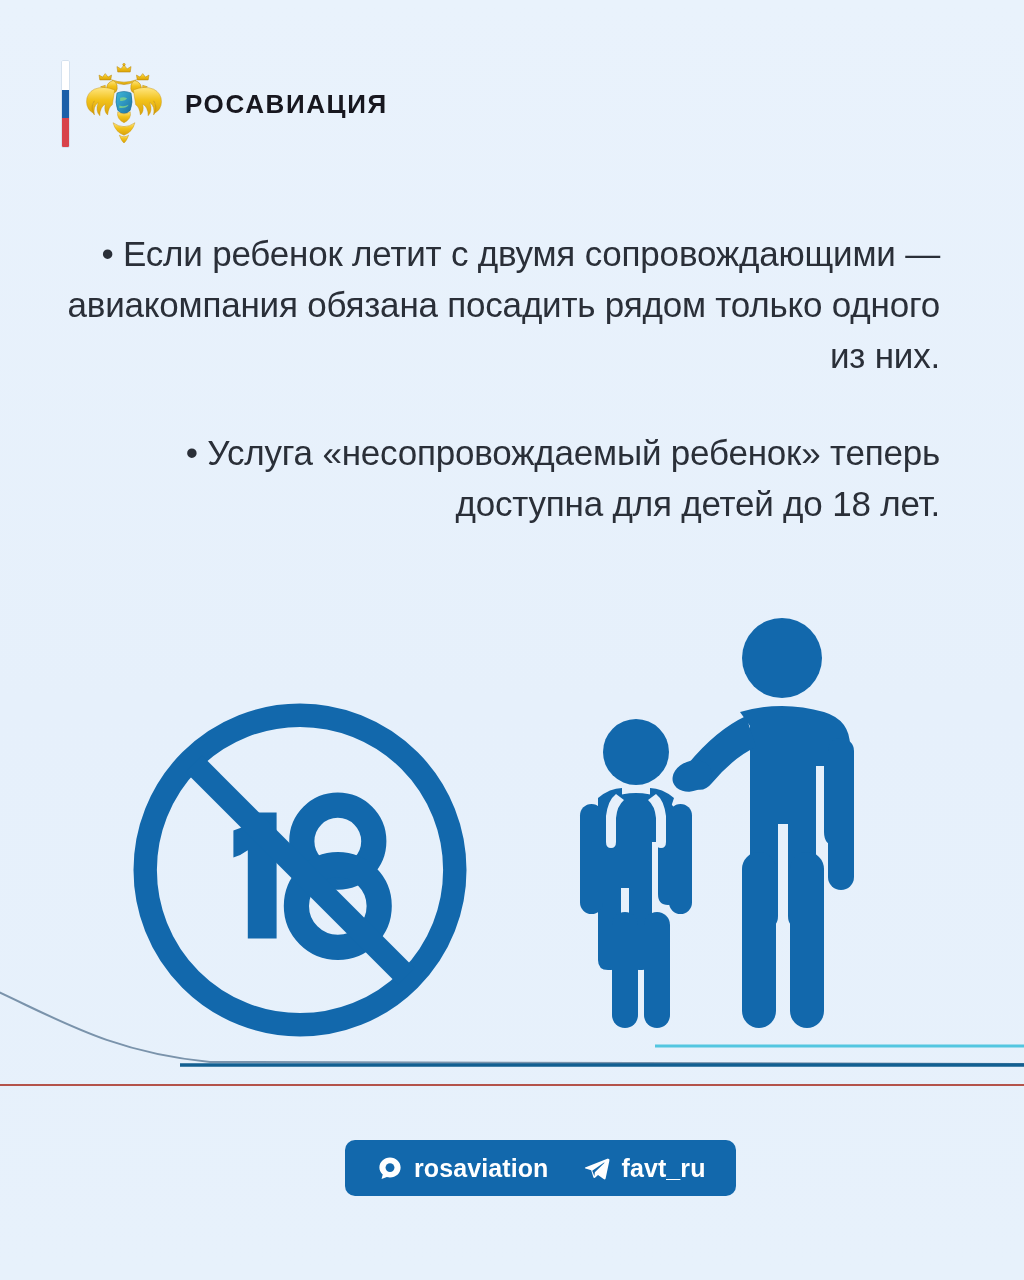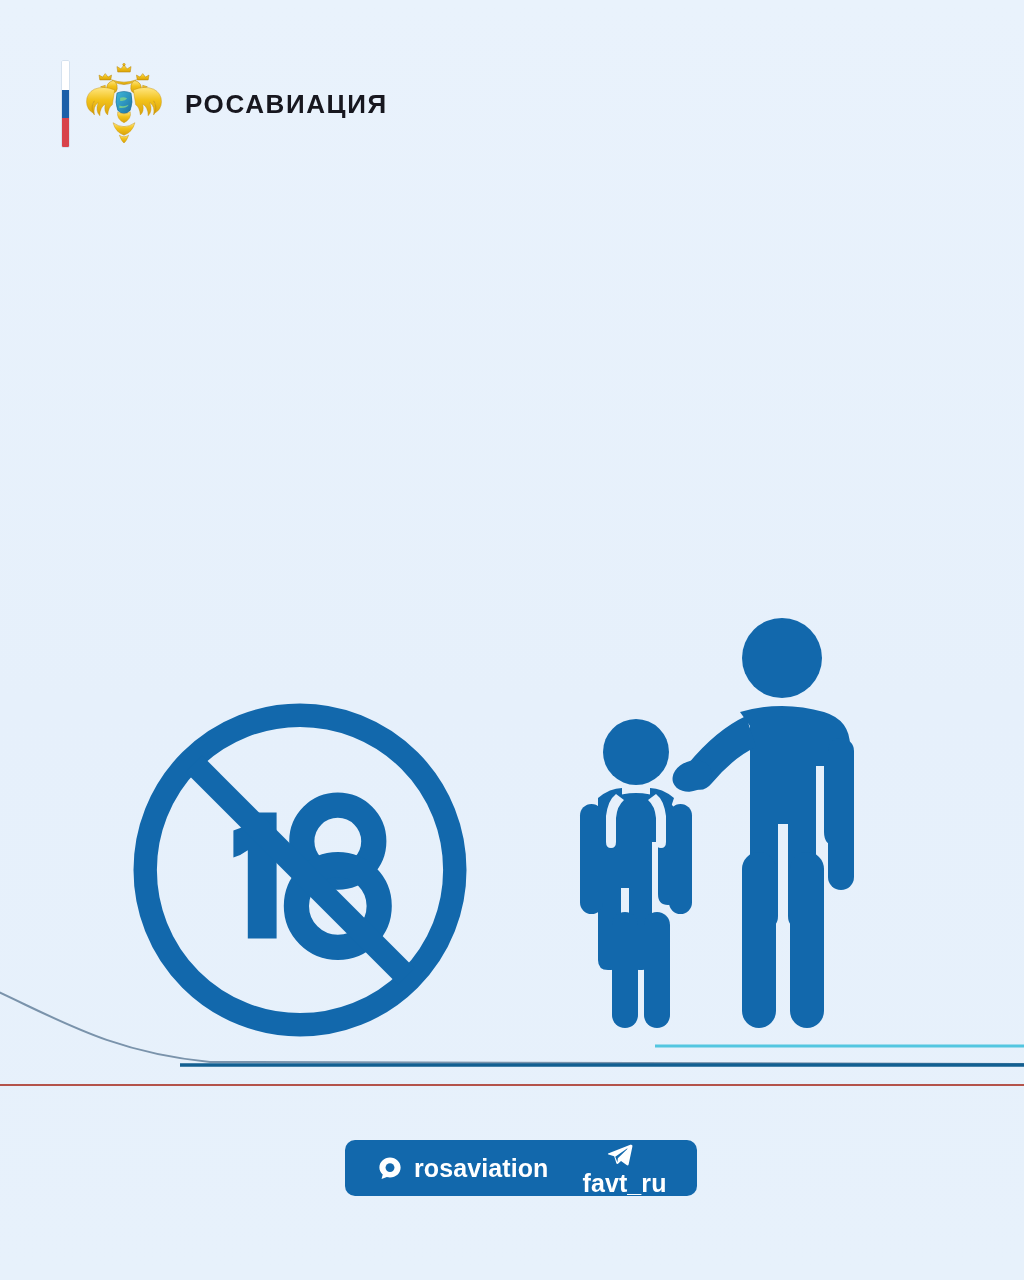--- a/index.html
+++ b/index.html
@@ -115,21 +115,21 @@
   .social-item {
     display: flex;
     align-items: center;
     color: #ffffff;
     font-size: 25px;
     font-weight: bold;
     letter-spacing: 0.1px;
     margin-right: 34px;
     white-space: nowrap;
   }
-  .social-item:last-child { margin-right: 0; flex-direction: column; }
+  .social-item:last-child { margin-right: 0; }
   .social-item .ico {
     display: inline-flex;
     align-items: center;
     justify-content: center;
     width: 30px;
     height: 30px;
     margin-right: 9px;
   }
 </style>
 </head>
@@ -191,20 +191,24 @@
       <g fill="url(#gold)" stroke="#c9960d" stroke-width="0.6">
         <path d="M42 62 q8 5 16 0 q2 9 -8 14 q-10 -5 -8 -14 z"></path>
         <path d="M36 76 q14 10 28 0 q-3 12 -14 16 q-11 -4 -14 -16 z"></path>
         <path d="M44 92 q6 4 12 0 q-3 8 -6 10 q-3 -2 -6 -10 z"></path>
       </g>
     </svg>
 
     <div class="brand-name">РОСАВИАЦИЯ</div>
   </div>
 
+  <div class="copy">
+    <p class="para">• Если ребенок летит с двумя сопровождающими — авиакомпания обязана посадить рядом только одного из них.</p>
+    <p class="para">• Услуга «несопровождаемый ребенок» теперь доступна для детей до 18 лет.</p>
+  </div>
 
   <div class="illus">
 
     <svg class="no18" viewBox="0 0 200 200">
       <circle cx="100" cy="100" r="86" fill="none" stroke="#1268ac" stroke-width="13"></circle>
 
       <path d="M63 78 q8 -2 13 -10 h11 v70 h-16 v-49 q-4 3 -8 4 z" fill="#1268ac"></path>
 
       <g fill="none" stroke="#1268ac" stroke-width="14">
         <circle cx="121" cy="84" r="20"></circle>

